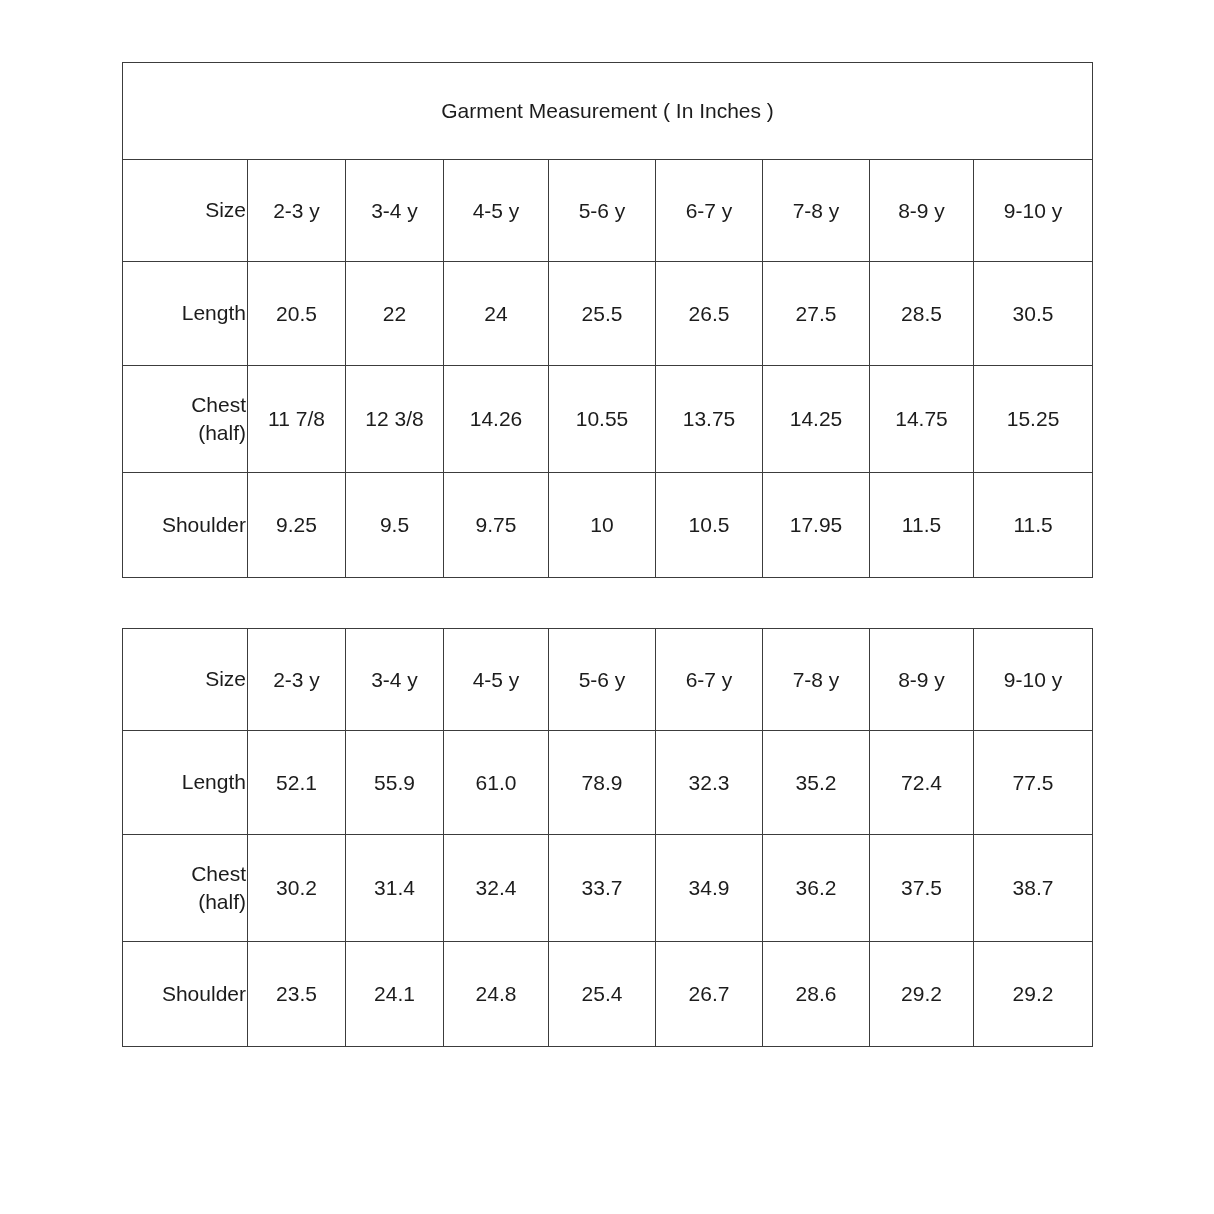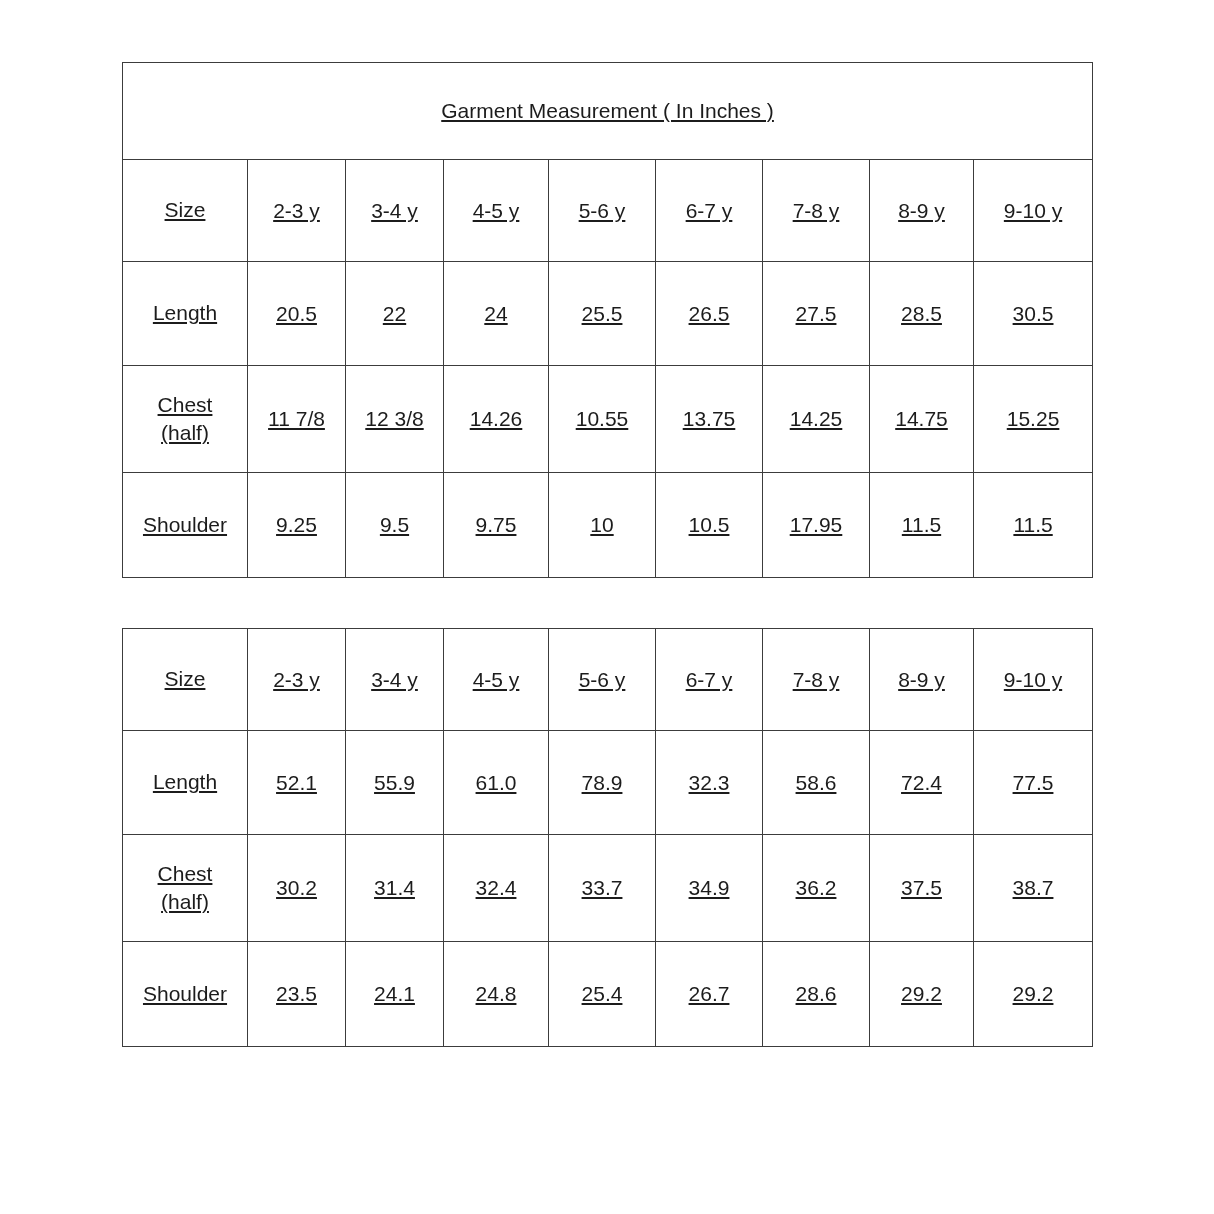--- a/index.html
+++ b/index.html
@@ -12,39 +12,38 @@
     color: #1c1c1c;
     position: relative;
   }
   .size-table {
     position: absolute;
     left: 122px;
     width: 970px;
     border-collapse: collapse;
     table-layout: fixed;
     background: #ffffff;
-    text-decoration: underline;
   }
   .size-table td {
     border: 1px solid #3c3c3c;
     font-size: 21px;
     color: #1c1c1c;
     vertical-align: middle;
   }
   .title-cell {
     text-align: center;
     font-size: 22px;
     height: 94px;
   }
   .r-size td    { height: 99px; }
   .r-length td  { height: 101px; }
   .r-chest td   { height: 104px; }
   .r-shoulder td{ height: 102px; margin-top: 7px; }
   .label-cell {
-    text-align: center;
+    text-align: right;
     white-space: pre-line;
     line-height: 1.35;
   }
   .value-cell {
     text-align: center;
   }
   col.c-label { width: 125px; }
   col.c-1 { width: 98px; }
   col.c-2 { width: 98px; }
   col.c-3 { width: 105px; }
@@ -147,21 +146,21 @@
       <td class="value-cell">8-9 y</td>
       <td class="value-cell">9-10 y</td>
     </tr>
     <tr class="r-length">
       <td class="label-cell">Length</td>
       <td class="value-cell">52.1</td>
       <td class="value-cell">55.9</td>
       <td class="value-cell">61.0</td>
       <td class="value-cell">78.9</td>
       <td class="value-cell">32.3</td>
-      <td class="value-cell">58.6</td>
+      <td class="value-cell">35.2</td>
       <td class="value-cell">72.4</td>
       <td class="value-cell">77.5</td>
     </tr>
     <tr class="r-chest">
       <td class="label-cell">Chest
 (half)</td>
       <td class="value-cell">30.2</td>
       <td class="value-cell">31.4</td>
       <td class="value-cell">32.4</td>
       <td class="value-cell">33.7</td>

